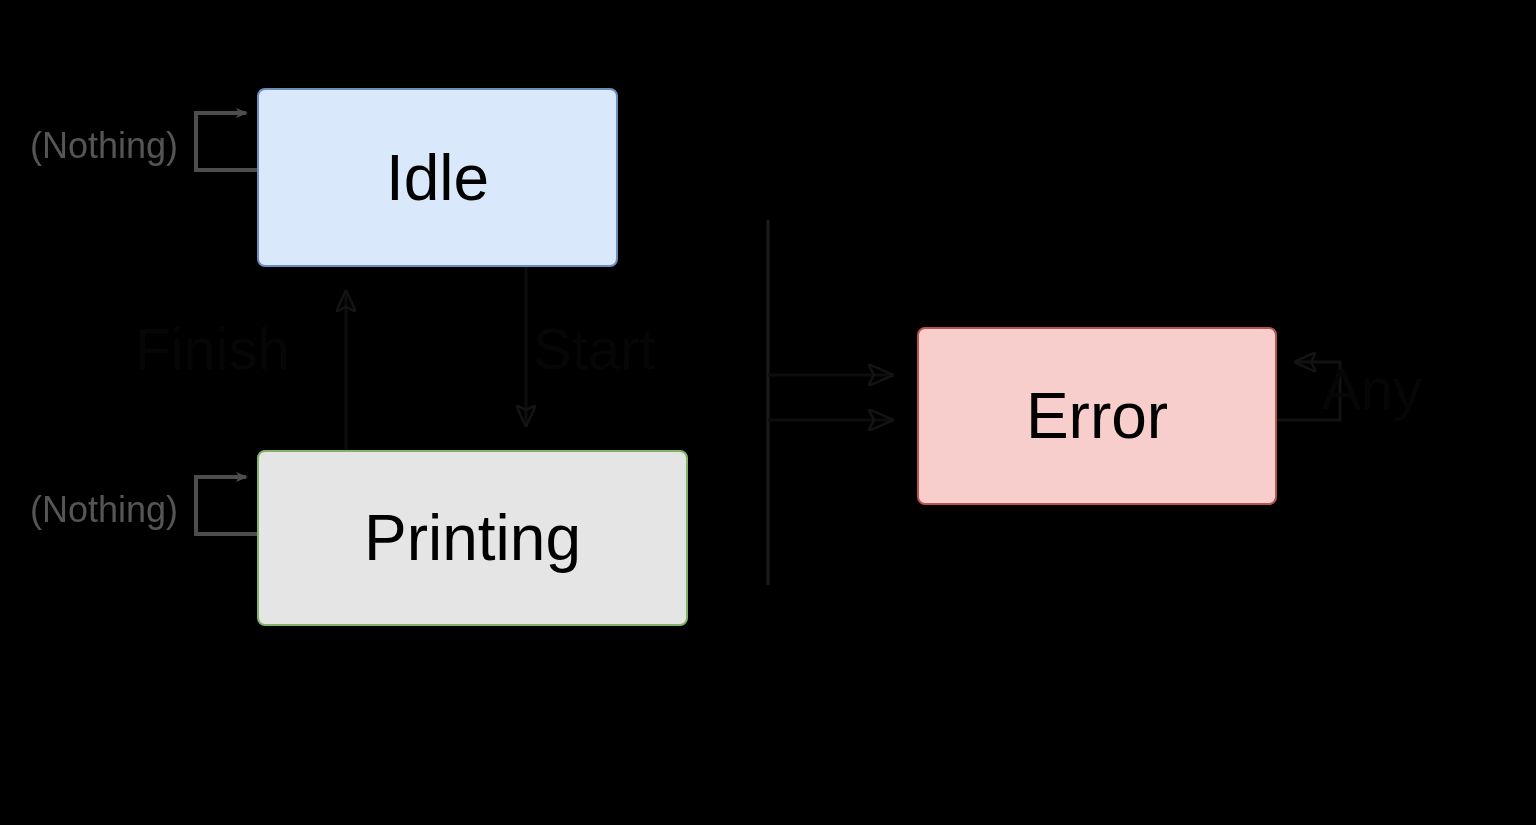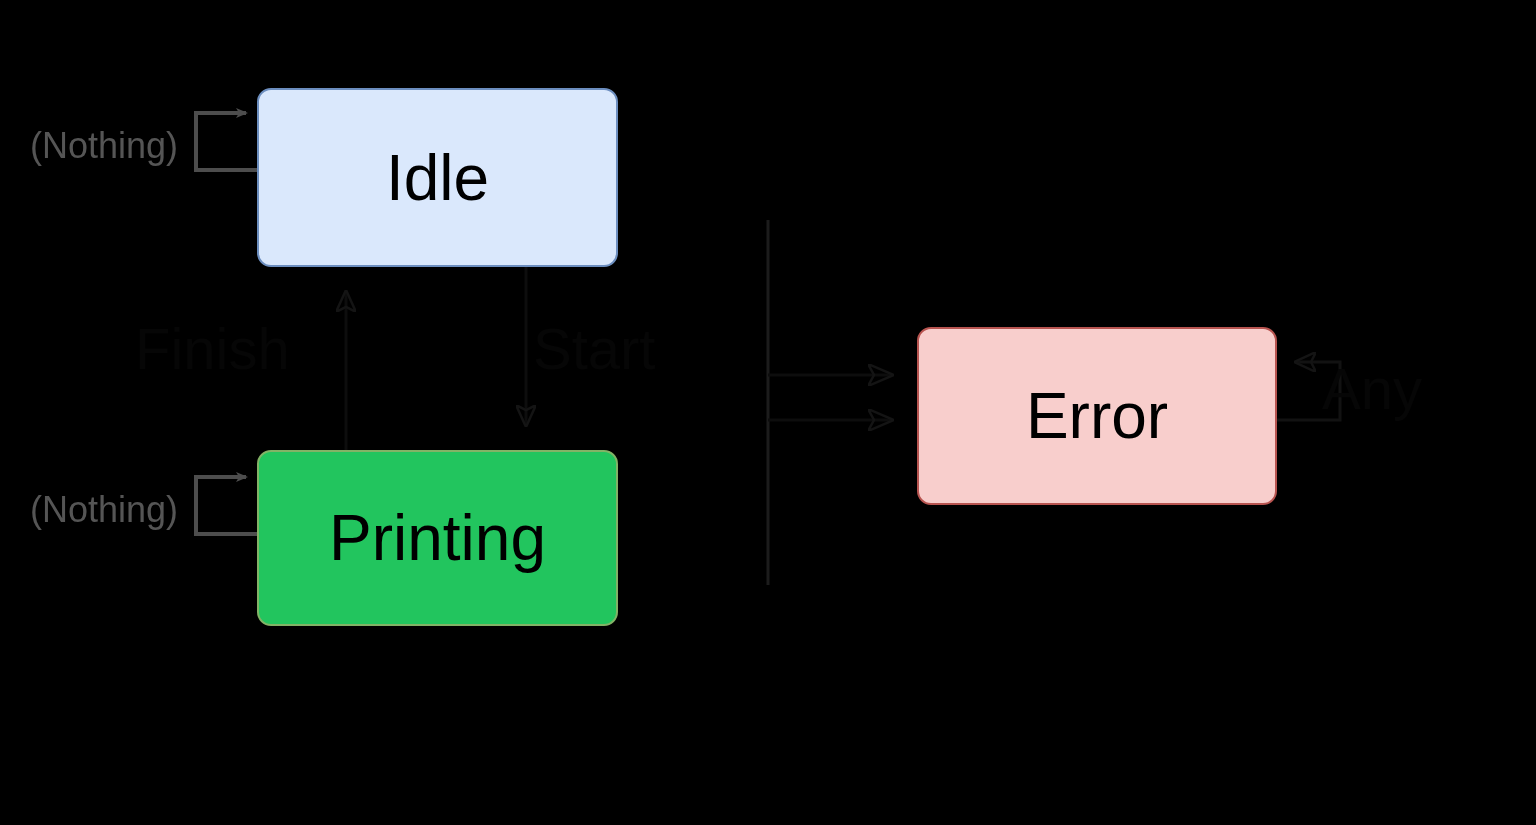--- a/index.html
+++ b/index.html
@@ -1,21 +1,21 @@
 <!DOCTYPE html>
 <html><head>
 <meta charset="utf-8">
 <style>
   html,body{margin:0;padding:0;background:#000;}
   body{width:1536px;height:825px;overflow:hidden;font-family:"Liberation Sans",sans-serif;}
   #stage{position:relative;width:1536px;height:825px;background:#000;}
-  .node{position:absolute;border-radius:14px;display:flex;align-items:center;justify-content:center;box-sizing:border-box;}
+  .node{position:absolute;border-radius:8px;display:flex;align-items:center;justify-content:center;box-sizing:border-box;}
   .node-label{font-size:64px;color:#000;line-height:1;letter-spacing:0px;}
   #node-idle{left:257px;top:88px;width:361px;height:179px;background:#dae8fc;border:2.5px solid #6c8ebf;}
-  #node-printing{left:257px;top:450px;width:361px;height:176px;background:#22c55e;border:2.5px solid #82b366;}
+  #node-printing{left:257px;top:450px;width:431px;height:176px;background:#e5e5e5;border:2.5px solid #82b366;}
   #node-error{left:917px;top:327px;width:360px;height:178px;background:#f8cecc;border:2.5px solid #b85450;}
   .edge-label{position:absolute;font-size:58px;line-height:1;white-space:nowrap;}
   .lbl-dark{color:#060606;}
   .lbl-gray{color:#555555;font-size:36px;}
   svg.overlay{position:absolute;left:0;top:0;width:1536px;height:825px;pointer-events:none;}
 </style>
 </head>
 <body>
 
 <div id="stage">

